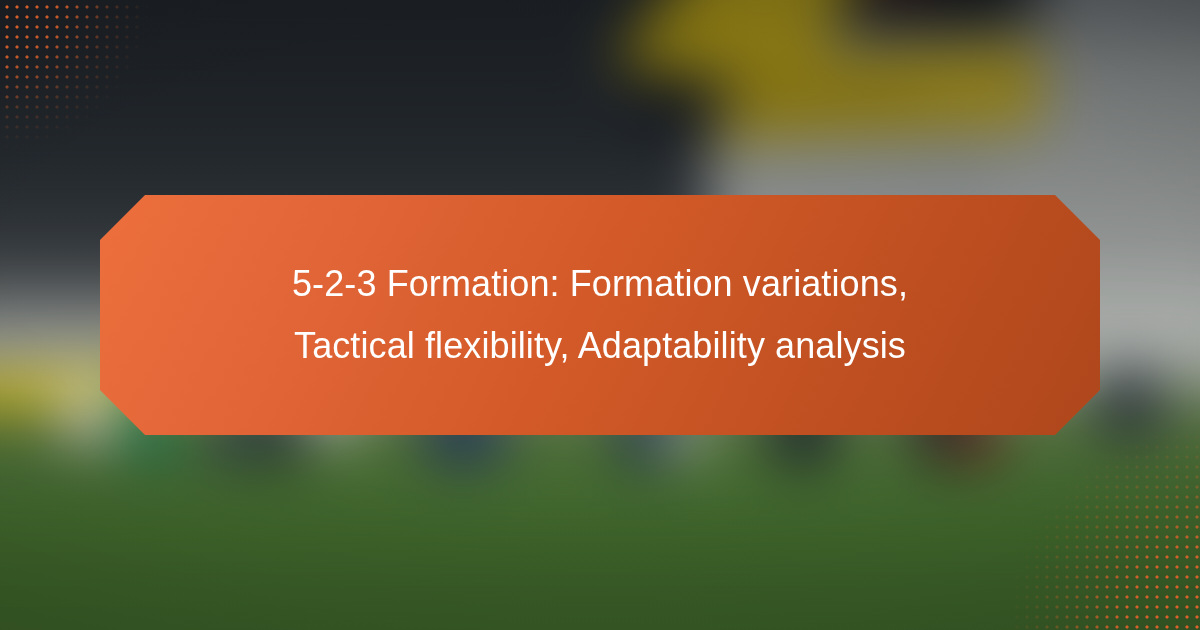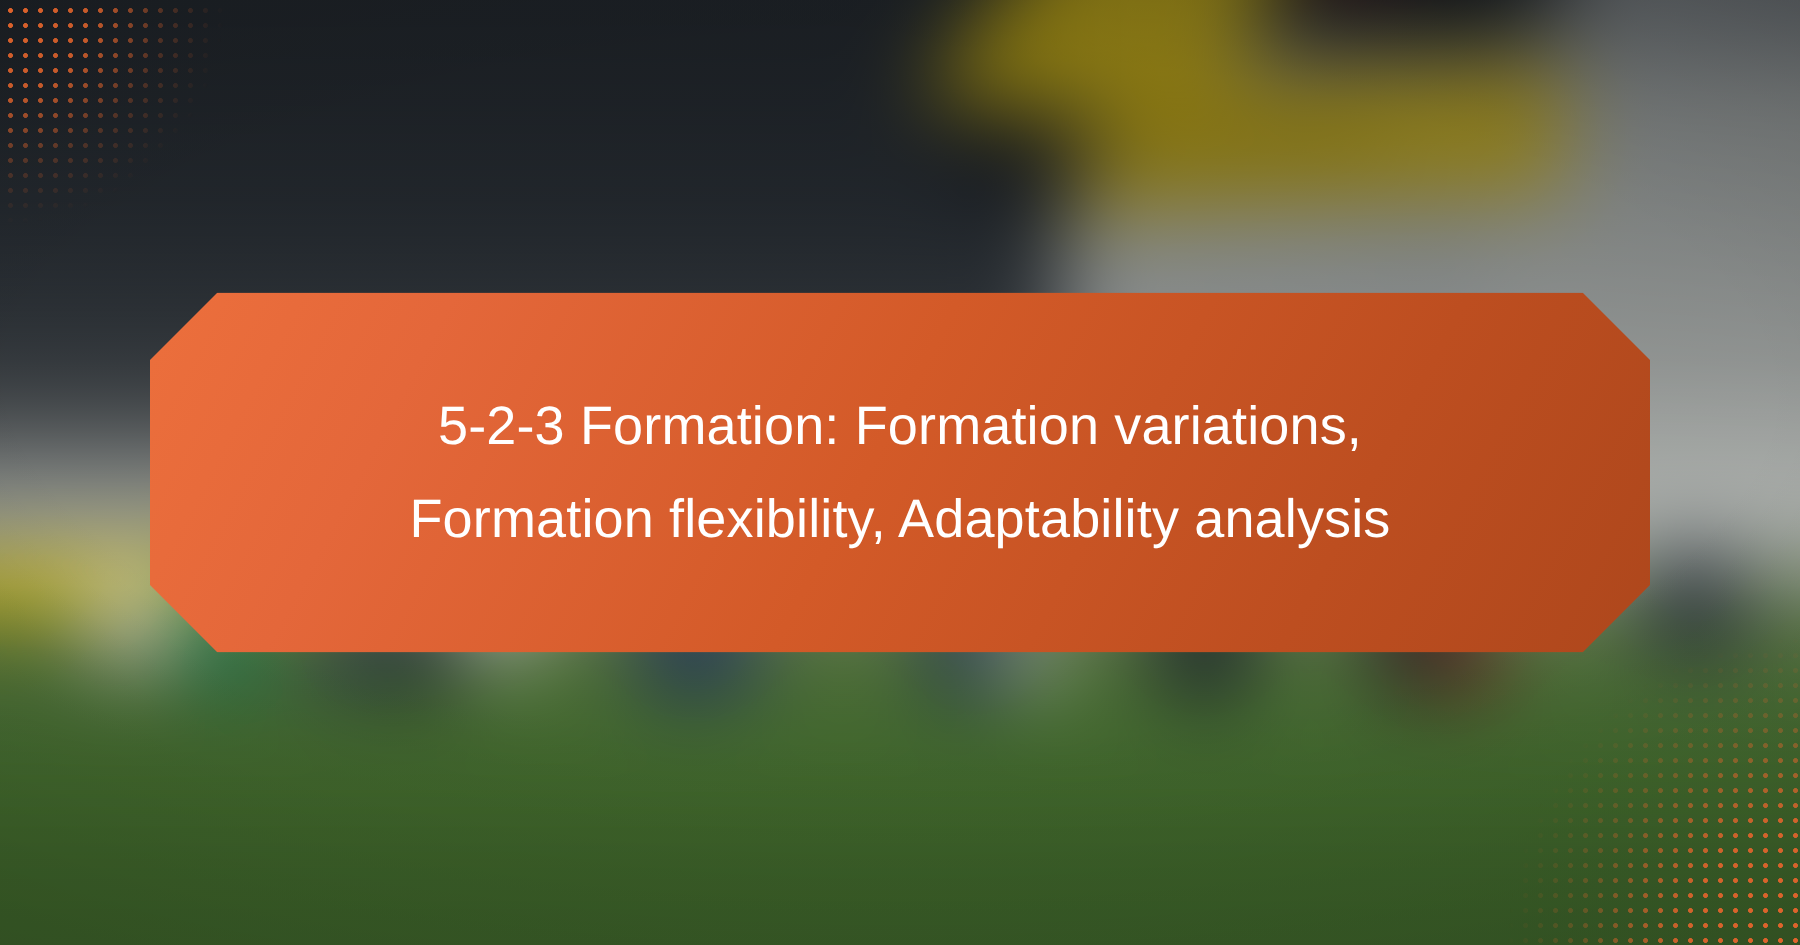--- a/index.html
+++ b/index.html
@@ -241,17 +241,17 @@
   </div>
 
   <div class="bg-scrim"></div>
 
   <div class="dots dots-tl"></div>
   <div class="dots dots-br"></div>
 
   <div class="title-card">
     <h1 class="title-text">
       <span class="tline">5-2-3 Formation: Formation variations,</span>
-      <span class="tline">Formation flexibility, Adaptability analysis</span>
+      <span class="tline">Tactical flexibility, Adaptability analysis</span>
     </h1>
   </div>
 
 </div>
 
 </body></html>

